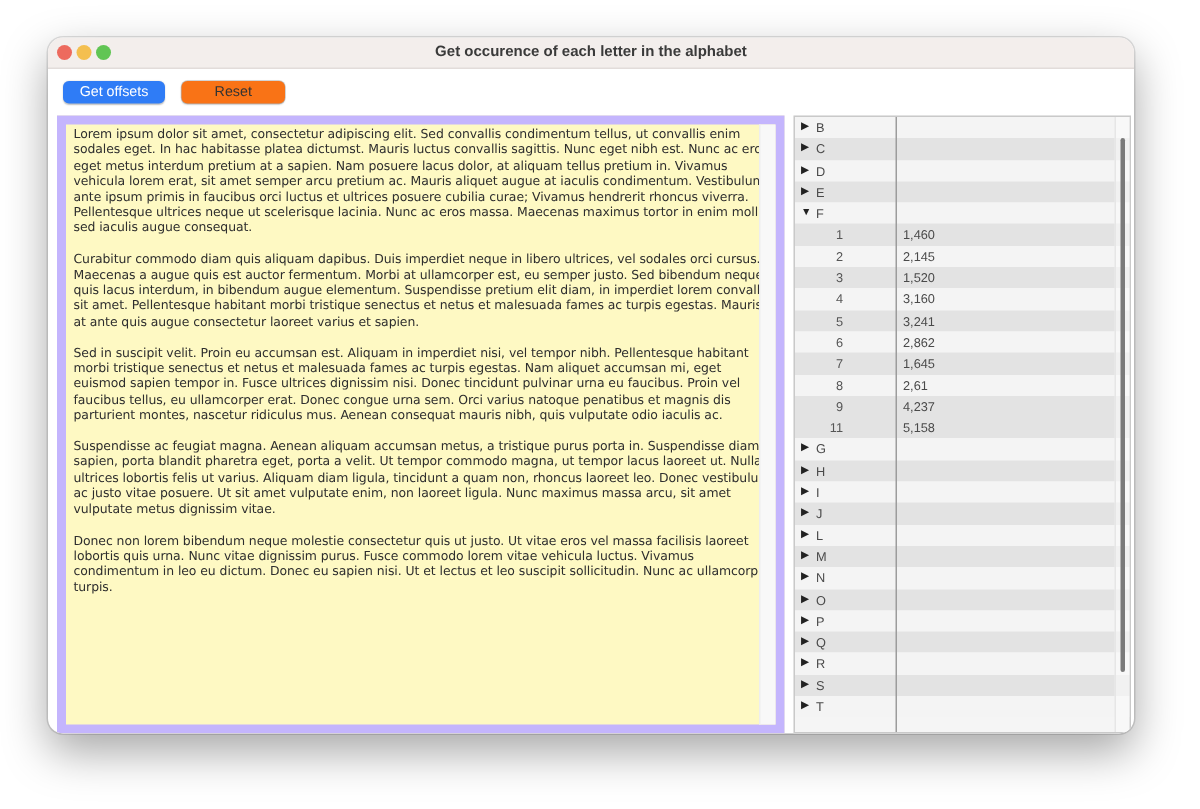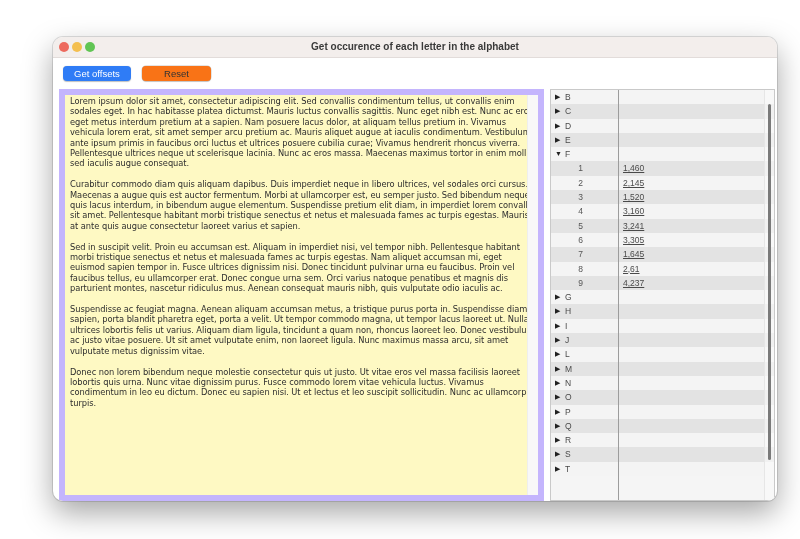--- a/index.html
+++ b/index.html
@@ -1,17 +1,17 @@
 <!DOCTYPE html>
 <html><head>
 <meta charset="utf-8">
 <style>
   html, body { margin:0; padding:0; }
   body { width:800px; height:539px; background:#ffffff; position:relative; overflow:hidden; font-family:"Liberation Sans", sans-serif; }
-  .window { position:absolute; left:53px; top:25px; width:724px; height:464px; background:#ffffff; border-radius:10px; box-shadow:0 12px 30px rgba(0,0,0,0.35), 0 0 0 1px rgba(0,0,0,0.12); overflow:hidden;margin-top:12px; }
+  .window { position:absolute; left:32px; top:25px; width:724px; height:464px; background:#ffffff; border-radius:10px; box-shadow:0 12px 30px rgba(0,0,0,0.35), 0 0 0 1px rgba(0,0,0,0.12); overflow:hidden; }
   .titlebar { position:absolute; left:0; top:0; width:100%; height:20px; background:#f3eeec; border-bottom:1px solid #e2dcda; }
   .traffic { position:absolute; top:5px; width:10px; height:10px; border-radius:50%; }
   .t-close { left:6px; background:#ed6a5e; }
   .t-min { left:19px; background:#f4bf4f; }
   .t-max { left:32px; background:#61c554; }
   .title { position:absolute; left:0; right:0; top:4px; text-align:center; font-size:10px; font-weight:bold; color:#3a3a3a; }
   .toolbar { position:absolute; left:0; top:21px; width:100%; height:31px; background:#ffffff; }
   .btn { position:absolute; top:8px; height:15px; border-radius:4px; font-size:9.5px; line-height:15px; text-align:center; cursor:default; }
   .btn-primary { left:10px; width:68px; background:#2f7cf6; color:#ffffff; box-shadow:0 0.5px 1px rgba(0,0,0,0.25); }
   .btn-secondary { left:89px; width:69px; background:#f97316; color:#333; box-shadow:0 0 0 0.5px rgba(0,0,0,0.2), 0 0.5px 1px rgba(0,0,0,0.15); }
@@ -20,21 +20,21 @@
   .textcontent p { margin:0 0 10.4px 0; }
   .text-scroll-track { position:absolute; right:0; top:0; width:10px; height:100%; background:#f8f8f8; border-left:1px solid #eee; }
   .outline { position:absolute; left:497px; top:52px; width:225px; height:412px; border:1px solid #c9c9c9; box-sizing:border-box; overflow:hidden; background:#f5f5f5; }
   .row { position:relative; height:14.3px; font-size:8.5px; color:#4a4a4a; line-height:14.3px; }
   .row.odd { background:#f4f4f4; }
   .row.even { background:#e3e3e3; }
   .col-divider { position:absolute; left:67px; top:0; width:1px; height:100%; background:#9c9c9c; }
   .disclosure { position:absolute; left:4px; top:0; font-size:7px; color:#222; }
   .letter { position:absolute; left:14px; top:0; }
   .child-index { position:absolute; left:0; width:32px; text-align:right; top:0; color:#555; }
-  .child-value { position:absolute; left:72px; top:0; color:#4a4a4a;text-decoration:underline; }
+  .child-value { position:absolute; left:72px; top:0; color:#4a4a4a; }
   .vscroll { position:absolute; right:3px; top:14px; width:3px; height:356px; background:#7a7a7a; border-radius:2px; }
   .vscroll-track { position:absolute; right:0; top:0; width:9px; height:100%; background:rgba(250,250,250,0.6); border-left:1px solid #e6e6e6; }
 </style>
 </head>
 <body>
 
 <div class="window">
   <div class="titlebar">
     <span class="traffic t-close"></span>
     <span class="traffic t-min"></span>
@@ -95,33 +95,37 @@
         <div class="row odd">
           <span class="child-index">4</span>
           <span class="child-value">3,160</span>
         </div>
         <div class="row even">
           <span class="child-index">5</span>
           <span class="child-value">3,241</span>
         </div>
         <div class="row odd">
           <span class="child-index">6</span>
-          <span class="child-value">3,305</span>
+          <span class="child-value">2,862</span>
         </div>
         <div class="row even">
           <span class="child-index">7</span>
           <span class="child-value">1,645</span>
         </div>
         <div class="row odd">
           <span class="child-index">8</span>
           <span class="child-value">2,61</span>
         </div>
         <div class="row even">
           <span class="child-index">9</span>
           <span class="child-value">4,237</span>
+        </div>
+        <div class="row even">
+          <span class="child-index">11</span>
+          <span class="child-value">5,158</span>
         </div>
         <div class="row odd">
           <span class="disclosure">▶</span>
           <span class="letter">G</span>
         </div>
         <div class="row even">
           <span class="disclosure">▶</span>
           <span class="letter">H</span>
         </div>
         <div class="row odd">

